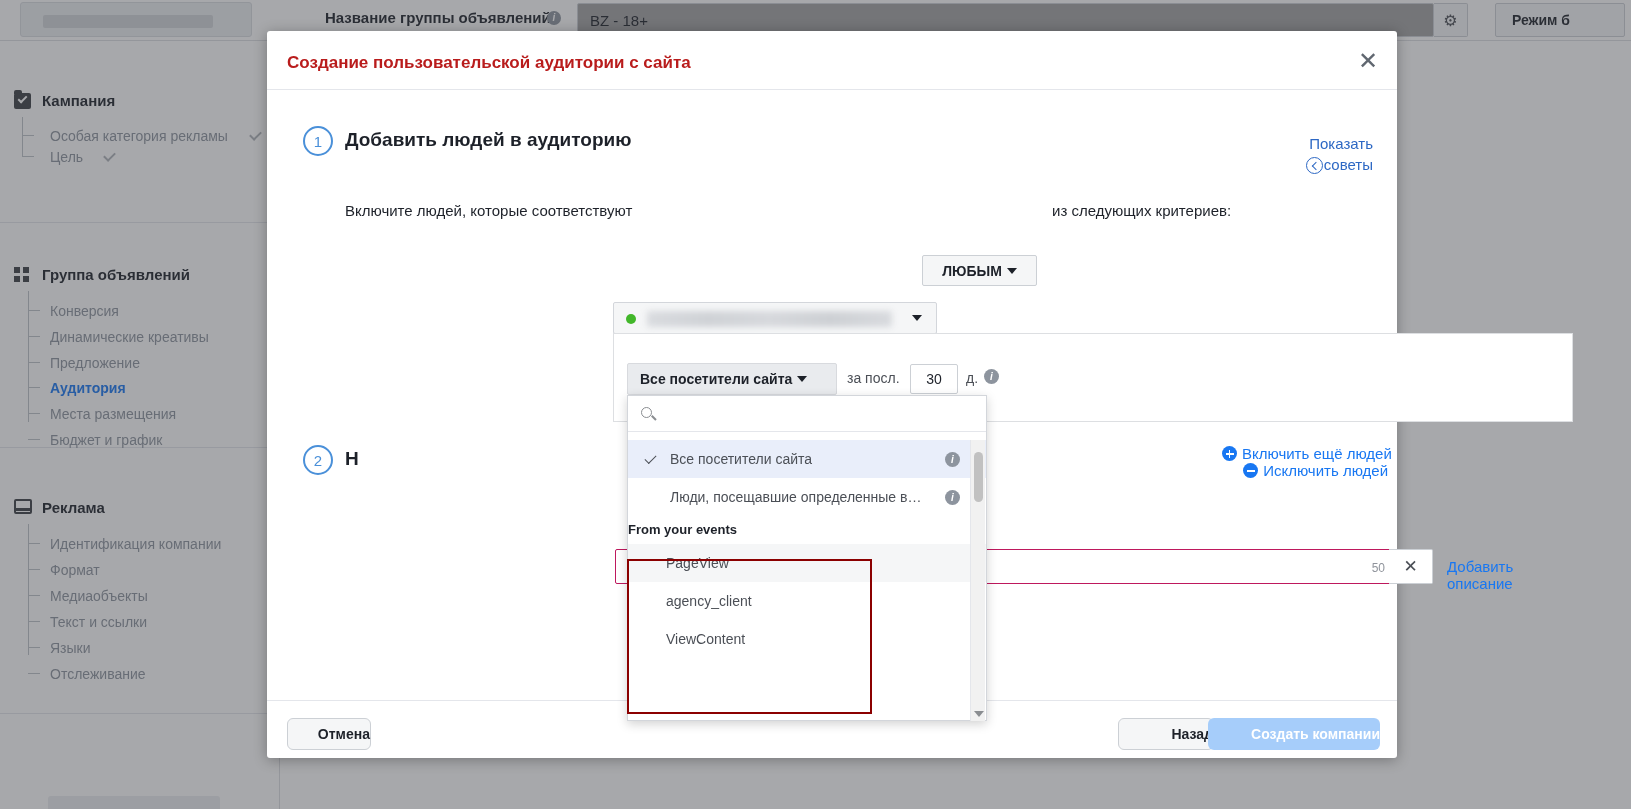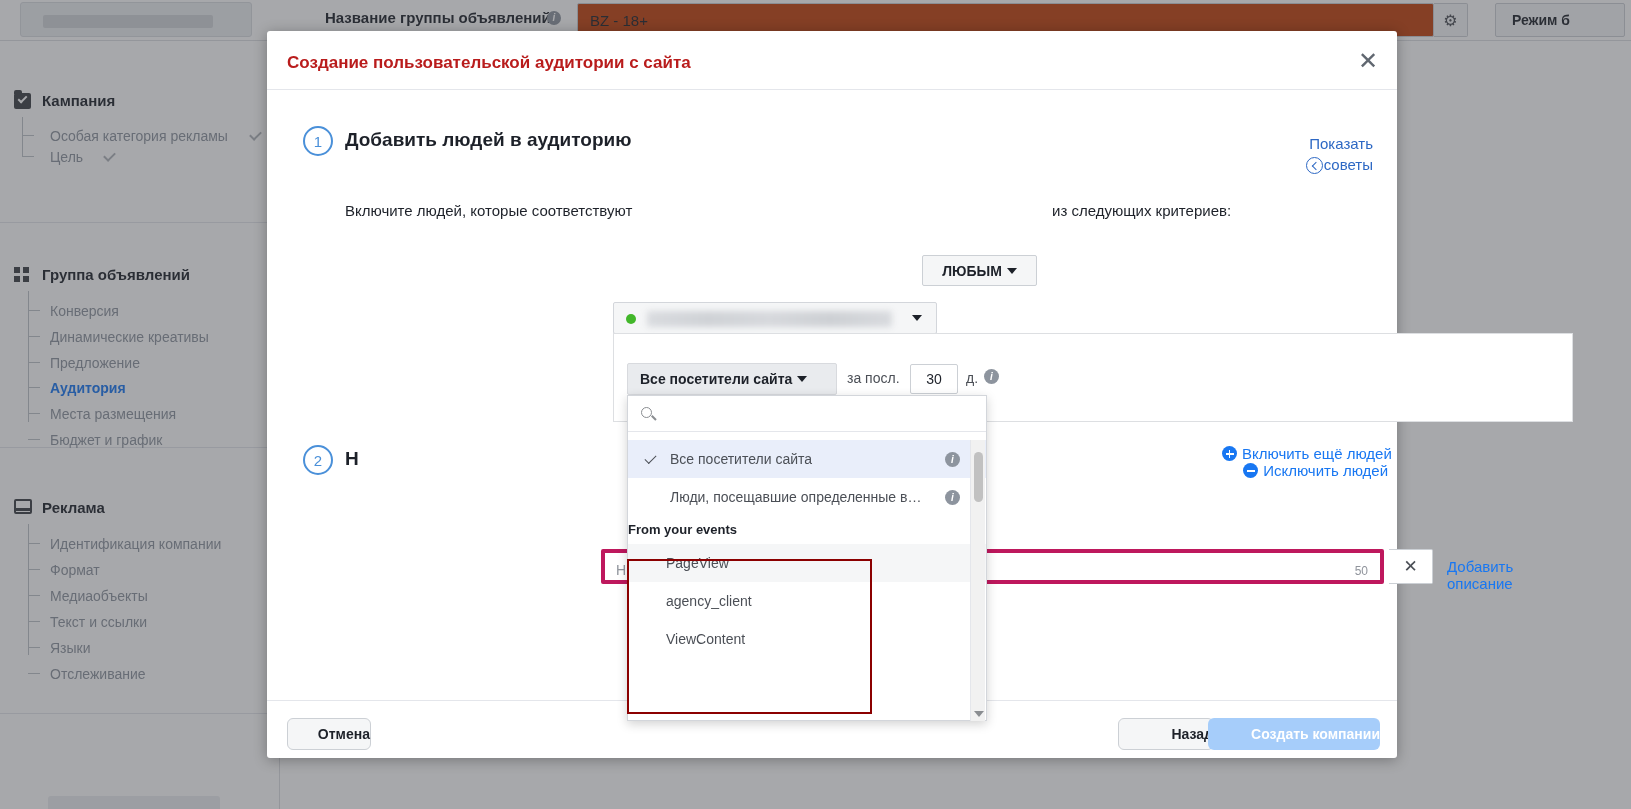--- a/index.html
+++ b/index.html
@@ -32,21 +32,21 @@
     font-size: 15px; font-weight: bold; color: #1d2129;
   }
   .adset-info-ico {
     position: absolute; left: 547px; top: 11px;
     width: 14px; height: 14px; border-radius: 50%;
     background: #8d949e; color: #fff; font-size: 10px; font-weight: bold;
     text-align: center; line-height: 14px; font-style: italic;
   }
   .adset-input {
     position: absolute; left: 577px; top: 3px; width: 857px; height: 34px;
-    background: #c2410c; border: 1px solid #ccd0d5; border-radius: 2px;
+    background: #a3a3a3; border: 1px solid #ccd0d5; border-radius: 2px;
   }
   .adset-input-val {
     position: absolute; left: 12px; top: 8px; font-size: 15px; color: #1d2129;
   }
   .gear-btn {
     position: absolute; left: 1434px; top: 3px; width: 34px; height: 34px;
     background: #f5f6f7; border: 1px solid #ccd0d5; border-left: none;
     border-radius: 0 2px 2px 0; text-align: center; line-height: 33px;
     font-size: 16px; color: #4b4f56;
   }
@@ -221,22 +221,22 @@
     background: #1877f2; position: relative; vertical-align: -2px; margin-right: 5px;
   }
   .cir-plus:before { content:""; position:absolute; left:3.5px; top:6.8px;
     width:8px; height:1.8px; background:#fff; }
   .cir-plus:after { content:""; position:absolute; left:6.6px; top:3.6px;
     width:1.8px; height:8px; background:#fff; }
   .cir-minus:before { content:""; position:absolute; left:3.5px; top:6.8px;
     width:8px; height:1.8px; background:#fff; }
 
   .name-input {
-    position: absolute; left: 334px; top: 459px; width: 783px; height: 35px;
-    border: 4px solid #be185d; border-radius: 2px; background: #fff;
+    position: absolute; left: 348px; top: 459px; width: 783px; height: 35px;
+    border: 1px solid #be185d; border-radius: 2px; background: #fff;
   }
   .name-ph { position: absolute; left: 11px; top: 9px; font-size: 14px; color: #90949c; }
   .name-count { position: absolute; right: 12px; top: 11px; font-size: 12px; color: #90949c; }
   .name-clear {
     position: absolute; left: 1122px; top: 459px; width: 44px; height: 35px;
     border: 1px solid #ccd0d5; border-left: none; border-radius: 0 2px 2px 0;
     background: #fff; text-align: center; line-height: 33px;
     font-size: 17px; color: #4b4f56; font-weight: 300;
   }
   .desc-link { position: absolute; left: 1180px; top: 468px; font-size: 15px; color: #1877f2; }

